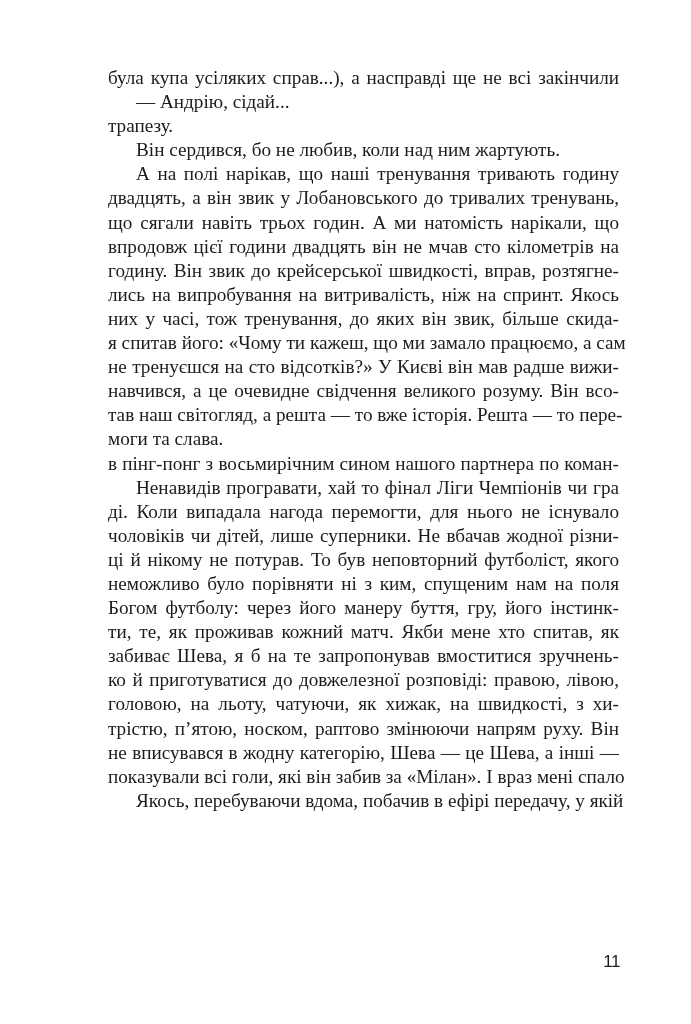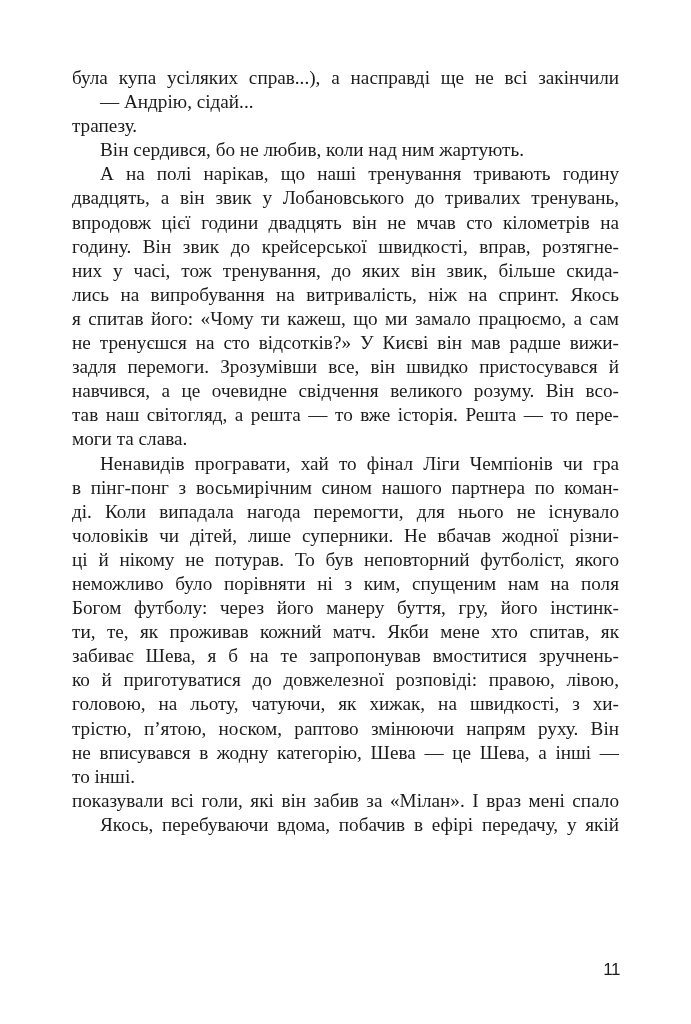--- a/index.html
+++ b/index.html
@@ -30,72 +30,71 @@
       line-height: 24.1px;
       color: #1c1c1c;
       text-align: justify;
     }
     .line {
       display: block;
       white-space: nowrap;
       text-align: justify;
       text-align-last: justify;
       height: 24.1px;
+      margin-left: 36px;
     }
     .line.last {
       text-align-last: left;
     }
     .line.indent {
       padding-left: 28px;
     }
     .page-number {
       position: absolute;
       left: 600px;
       top: 952px;
       width: 20px;
       text-align: right;
       font-family: "Liberation Sans", "DejaVu Sans", sans-serif;
       font-size: 17px;
       color: #1c1c1c;
       letter-spacing: -0.5px;
-      margin-top: 8px;
     }
   </style>
 </head>
 <body>
 
 <div class="page">
   <div class="text-block" id="text-block">
       <span class="line">була купа усіляких справ...), а насправді ще не всі закінчили</span>
       <span class="line indent last">— Андрію, сідай...</span>
       <span class="line last">трапезу.</span>
       <span class="line indent last">Він сердився, бо не любив, коли над ним жартують.</span>
       <span class="line indent">А на полі нарікав, що наші тренування тривають годину</span>
       <span class="line">двадцять, а він звик у Лобановського до тривалих тренувань,</span>
+      <span class="line">що сягали навіть трьох годин. А ми натомість нарікали, що</span>
       <span class="line">впродовж цієї години двадцять він не мчав сто кілометрів на</span>
       <span class="line">годину. Він звик до крейсерської швидкості, вправ, розтягне-</span>
+      <span class="line">лись на випробування на витривалість, ніж на спринт. Якось</span>
       <span class="line">них у часі, тож тренування, до яких він звик, більше скида-</span>
-      <span class="line">лись на випробування на витривалість, ніж на спринт. Якось</span>
       <span class="line">я спитав його: «Чому ти кажеш, що ми замало працюємо, а сам</span>
       <span class="line">не тренуєшся на сто відсотків?» У Києві він мав радше вижи-</span>
-      <span class="line">задля перемоги. Зрозумівши все, він швидко пристосувався й</span>
       <span class="line">навчився, а це очевидне свідчення великого розуму. Він всо-</span>
       <span class="line">тав наш світогляд, а решта — то вже історія. Решта — то пере-</span>
       <span class="line last">моги та слава.</span>
+      <span class="line">в пінг-понг з восьмирічним сином нашого партнера по коман-</span>
       <span class="line indent">Ненавидів програвати, хай то фінал Ліги Чемпіонів чи гра</span>
-      <span class="line">в пінг-понг з восьмирічним сином нашого партнера по коман-</span>
       <span class="line">ді. Коли випадала нагода перемогти, для нього не існувало</span>
       <span class="line">чоловіків чи дітей, лише суперники. Не вбачав жодної різни-</span>
       <span class="line">ці й нікому не потурав. То був неповторний футболіст, якого</span>
       <span class="line">неможливо було порівняти ні з ким, спущеним нам на поля</span>
       <span class="line">Богом футболу: через його манеру буття, гру, його інстинк-</span>
       <span class="line">ти, те, як проживав кожний матч. Якби мене хто спитав, як</span>
       <span class="line">забиває Шева, я б на те запропонував вмоститися зручнень-</span>
       <span class="line">ко й приготуватися до довжелезної розповіді: правою, лівою,</span>
       <span class="line">головою, на льоту, чатуючи, як хижак, на швидкості, з хи-</span>
       <span class="line">трістю, п’ятою, носком, раптово змінюючи напрям руху. Він</span>
       <span class="line">не вписувався в жодну категорію, Шева — це Шева, а інші —</span>
-      <span class="line last">то інші.</span>
       <span class="line">показували всі голи, які він забив за «Мілан». І враз мені спало</span>
       <span class="line indent">Якось, перебуваючи вдома, побачив в ефірі передачу, у якій</span>
     </div>
   <div class="page-number">11</div>
 </div>
 
 </body></html>

